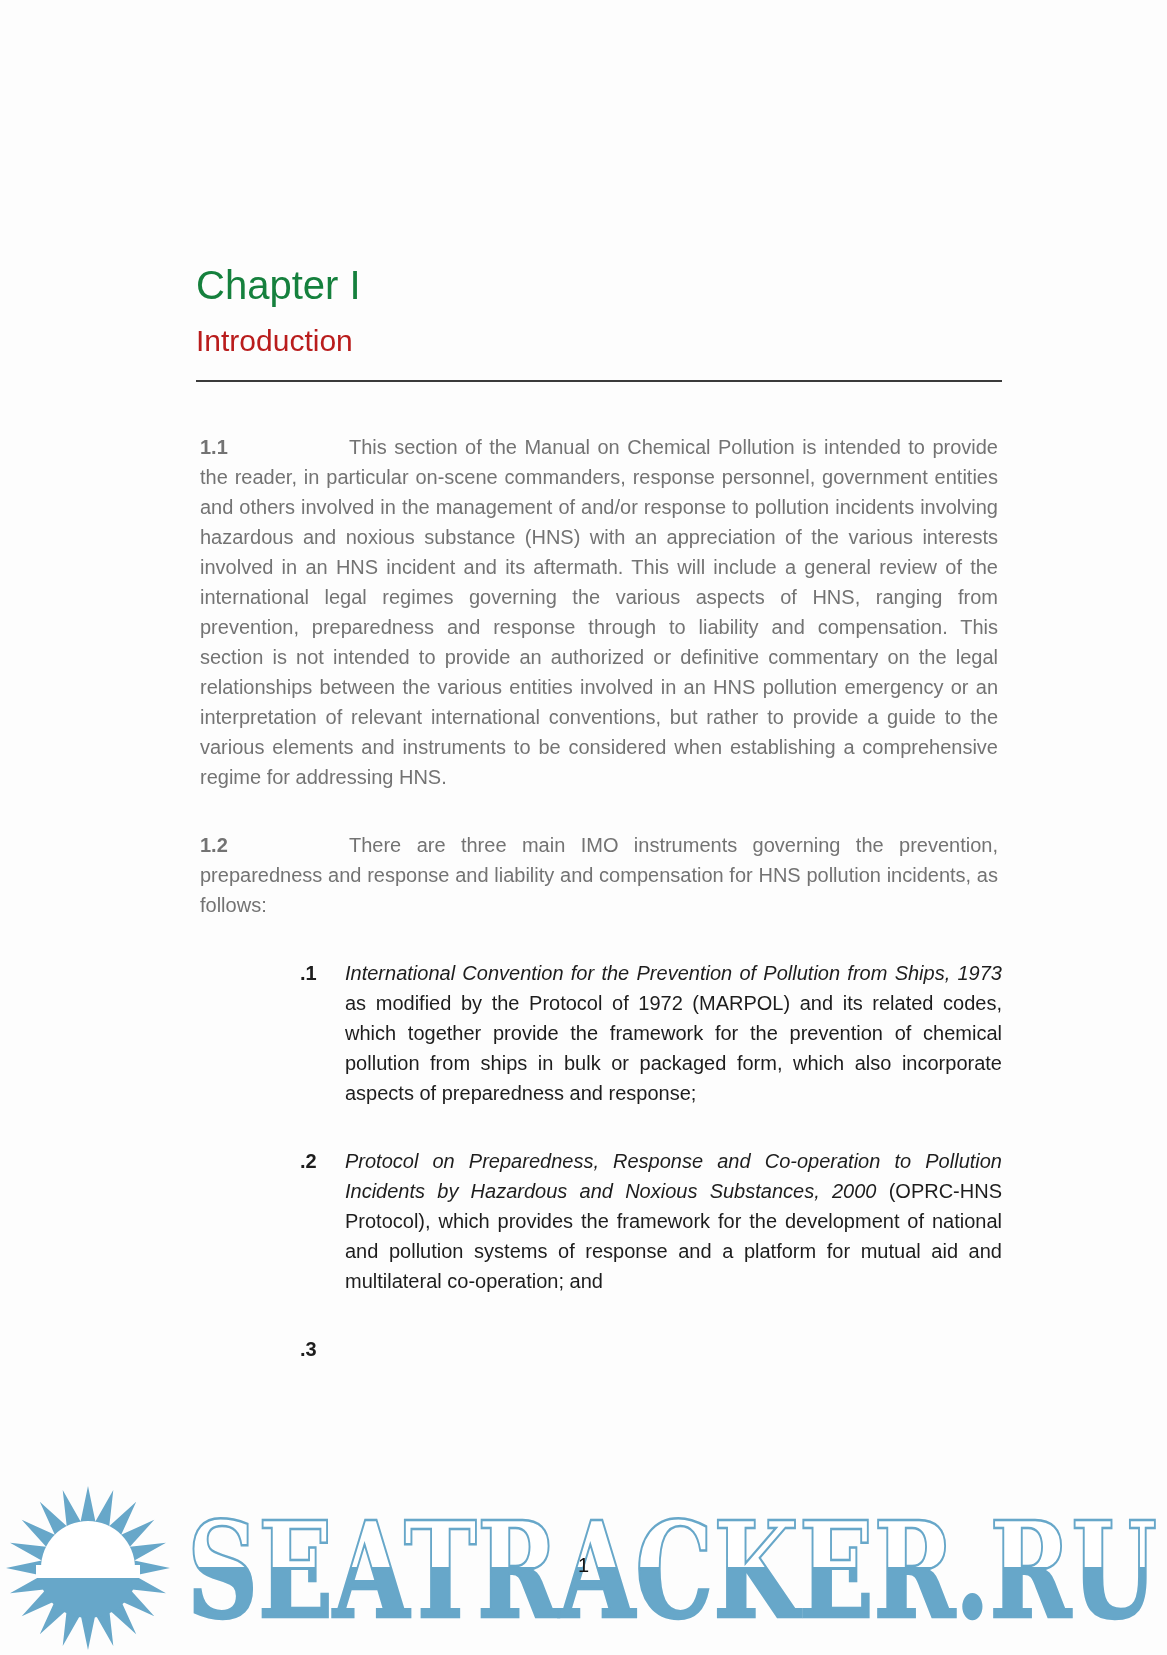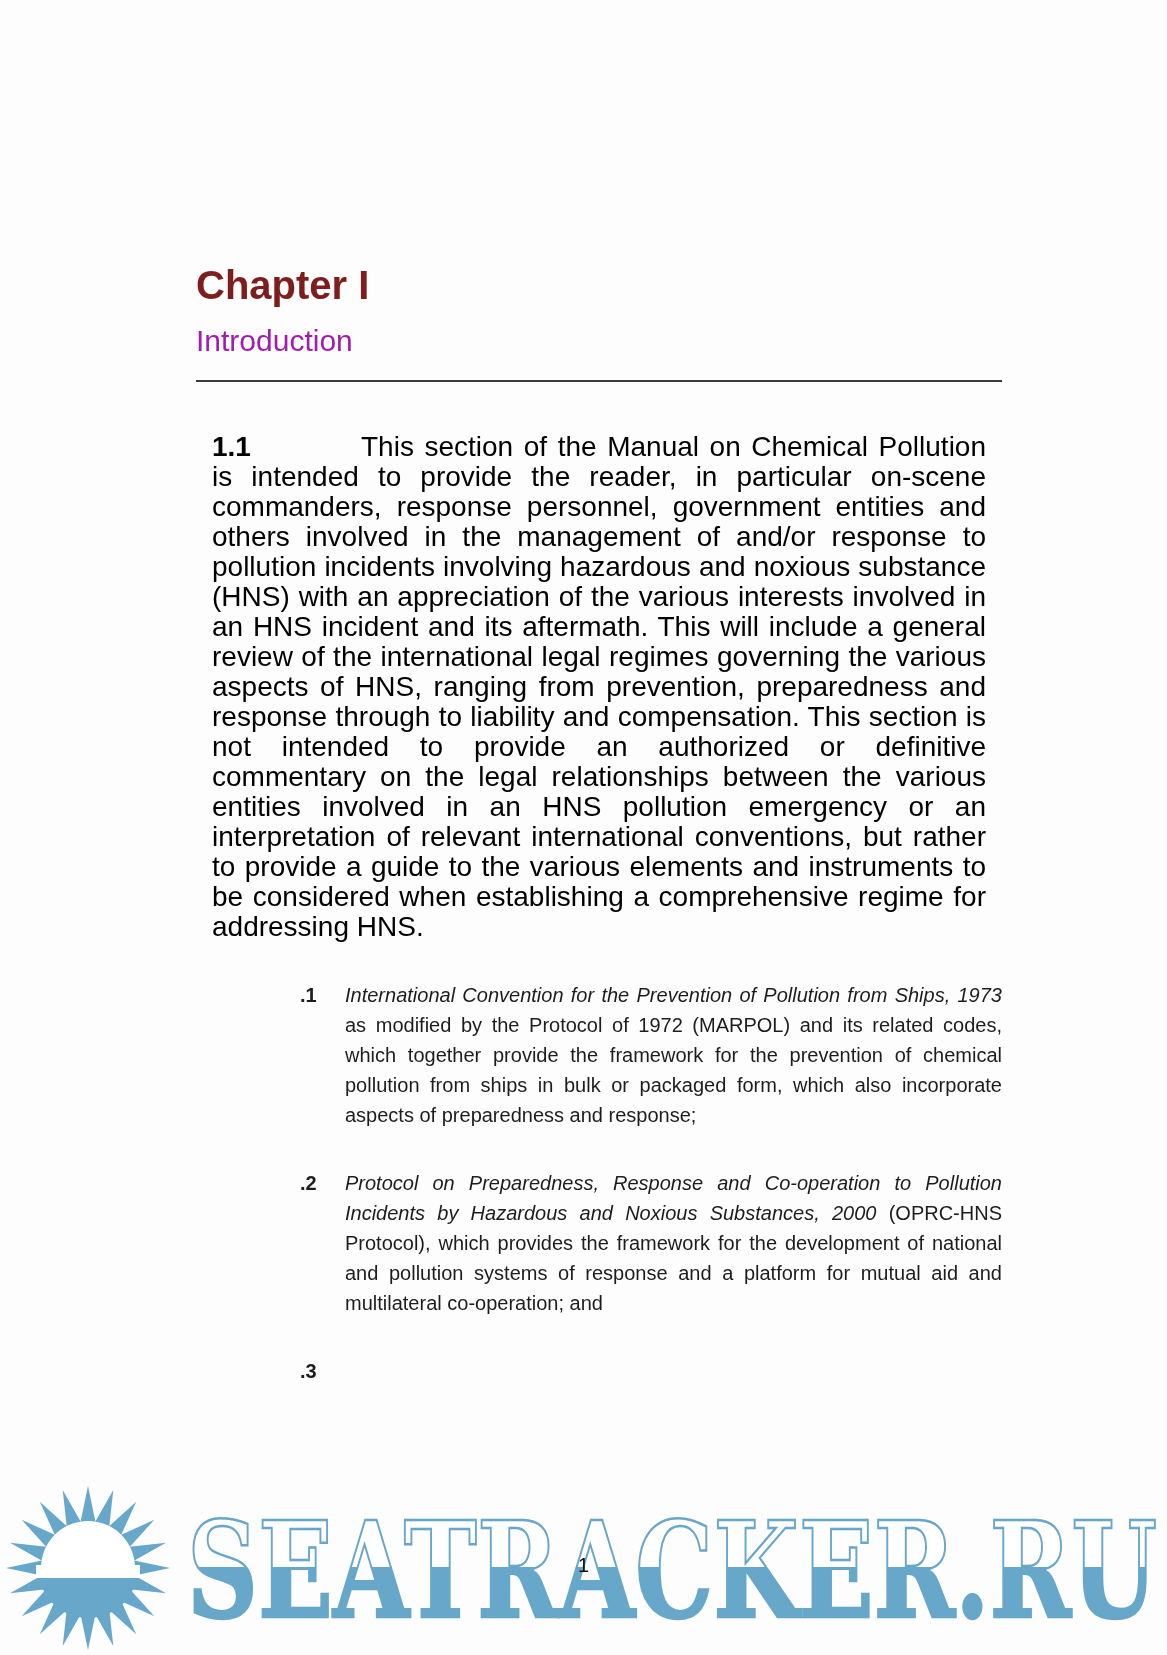--- a/index.html
+++ b/index.html
@@ -6,30 +6,30 @@
   body {
     width: 1167px; height: 1655px;
     position: relative; overflow: hidden;
     background: #fdfdfd;
     font-family: "Liberation Sans", sans-serif;
     color: #1c1c1c;
   }
   .content { position: absolute; left: 196px; top: 0; width: 806px; z-index: 2; }
   .chapter-title {
     margin: 262px 0 0 0;
-    font-size: 40px; font-weight: 700; line-height: 46px; color: #7f1d1d;
+    font-size: 40px; font-weight: 400; line-height: 46px; color: #15803d;
   }
   .section-title {
     margin: 16px 0 0 0;
-    font-size: 30px; font-weight: 400; line-height: 34px; color: #a21caf;
+    font-size: 30px; font-weight: 400; line-height: 34px; color: #b91c1c;
   }
   .title-rule { border: none; border-top: 2px solid #3b3b3b; height: 0; margin: 22px 0 0 0; }
   .body-para {
-    margin: 16px; text-align: justify;
-    font-size: 28px; line-height: 30px; color: #000000;
+    margin: 4px; text-align: justify;
+    font-size: 20px; line-height: 30px; color: #737373;
   }
   .p-first { margin-top: 50px; }
   .p-next  { margin-top: 38px; }
   .para-num { display: inline-block; width: 149px; font-weight: bold; }
   .list-item {
     display: flex; margin-top: 38px;
     font-size: 20px; line-height: 30px; color: #1d1d1d;
   }
   .li-num { flex: none; width: 45px; margin-left: 104px; font-weight: bold; }
   .li-text { flex: 1; text-align: justify; }
@@ -47,20 +47,21 @@
 <body>
 
 <div class="content">
 
   <h1 class="chapter-title">Chapter I</h1>
   <h2 class="section-title">Introduction</h2>
   <hr class="title-rule">
 
   <p class="body-para p-first"><span class="para-num">1.1</span><span>This section of the Manual on Chemical Pollution is intended to provide the reader, in particular on-scene commanders, response personnel, government entities and others involved in the management of and/or response to pollution incidents involving hazardous and noxious substance (HNS) with an appreciation of the various interests involved in an HNS incident and its aftermath. This will include a general review of the international legal regimes governing the various aspects of HNS, ranging from prevention, preparedness and response through to liability and compensation. This section is not intended to provide an authorized or definitive commentary on the legal relationships between the various entities involved in an HNS pollution emergency or an interpretation of relevant international conventions, but rather to provide a guide to the various elements and instruments to be considered when establishing a comprehensive regime for addressing HNS.</span></p>
 
+  <p class="body-para p-next"><span class="para-num">1.2</span><span>There are three main IMO instruments governing the prevention, preparedness and response and liability and compensation for HNS pollution incidents, as follows:</span></p>
 
   <div class="list-item">
     <span class="li-num">.1</span>
     <span class="li-text"><i>International Convention for the Prevention of Pollution from Ships, 1973</i><span> as modified by the Protocol of 1972 (MARPOL) and its related codes, which together provide the framework for the prevention of chemical pollution from ships in bulk or packaged form, which also incorporate aspects of preparedness and response;</span></span>
   </div>
 
   <div class="list-item">
     <span class="li-num">.2</span>
     <span class="li-text"><i>Protocol on Preparedness, Response and Co-operation to Pollution Incidents by Hazardous and Noxious Substances, 2000</i><span> (OPRC-HNS Protocol), which provides the framework for the development of national and pollution systems of response and a platform for mutual aid and multilateral co-operation; and</span></span>
   </div>

